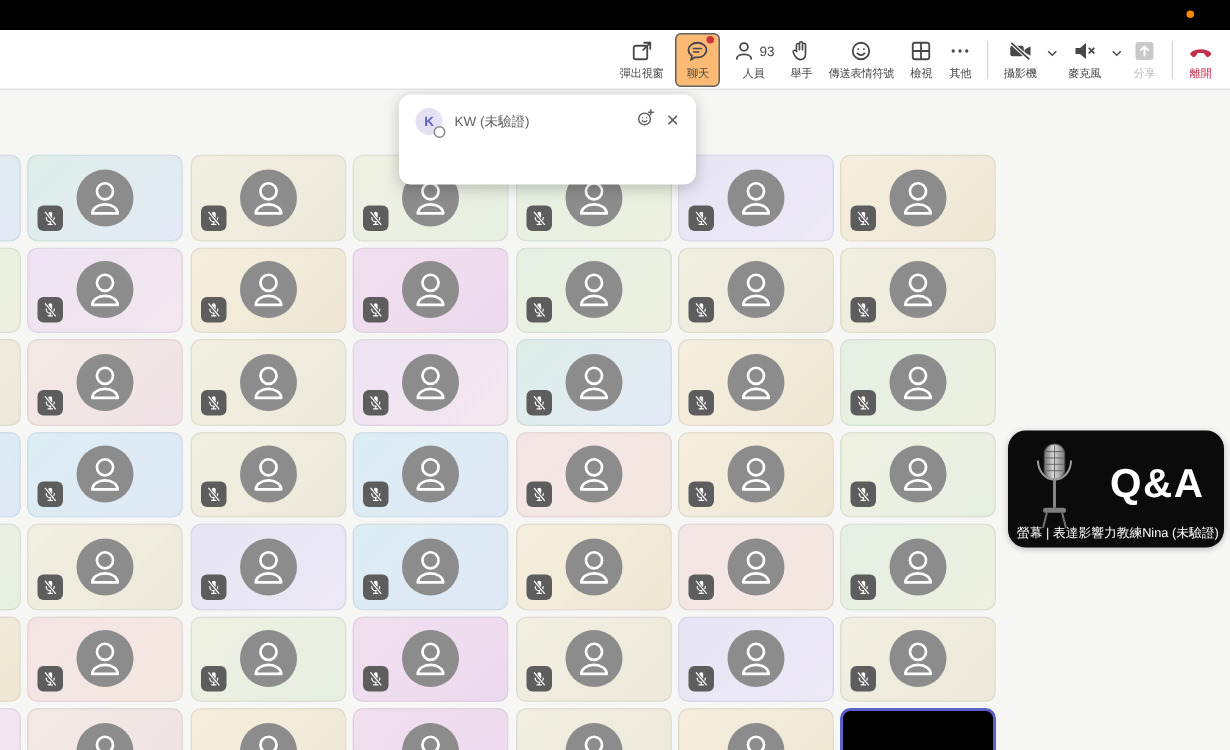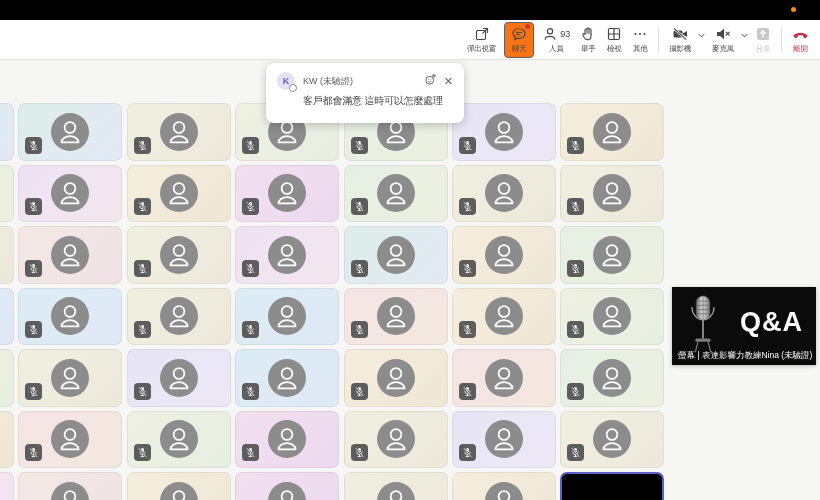--- a/index.html
+++ b/index.html
@@ -9,39 +9,39 @@
   .titlebar { position:relative; width:820px; height:20px; background:#000; }
   .rec-dot { position:absolute; top:7px; right:24px; width:5px; height:5px; border-radius:50%; background:#ff8c00; }
 
   
   .toolbar { display:flex; align-items:center; width:820px; height:40px; background:#fff; border-bottom:1px solid #e2e2e2; padding-right:6px; }
   .tb-spacer { flex:1; }
   .tbtn { display:flex; flex-direction:column; align-items:center; justify-content:center; gap:2px; padding:2px 5px; cursor:pointer; color:#474747; }
   .tbtn .lbl { font-size:7.5px; white-space:nowrap; color:#474747; letter-spacing:-.2px; }
   .tbtn svg { display:block; }
   .icon-wrap { position:relative; height:16px; display:flex; align-items:center; }
-  .chat-sel { border:1px solid #5f5f5f; border-radius:4px; padding:3px 6px; margin:0 3px; background:#f97316; }
+  .chat-sel { border:1px solid #5f5f5f; border-radius:4px; padding:3px 6px; margin:0 3px; background:#fdba74; }
   .notif-dot { position:absolute; top:-2px; right:-3px; width:5px; height:5px; border-radius:50%; background:#d13438; }
   .count { font-size:9px; color:#474747; margin-left:2px; }
   .row { display:flex; align-items:center; }
   .chev { display:flex; align-items:center; padding:0 1px; margin-top:-8px; cursor:pointer; }
   .tb-sep { width:1px; height:26px; background:#e0e0e0; margin:0 5px; }
   .tbtn.disabled .lbl { color:#bfbfbf; }
   .tbtn.leave .lbl { color:#c4314b; }
 
   
   .main { position:relative; width:820px; height:440px; background:#f6f6f5; overflow:hidden; }
 
   .tile { position:absolute; width:104px; height:57.5px; border-radius:7px; border:1px solid rgba(0,0,0,.06); box-shadow:0 0 0 .5px rgba(255,255,255,.4); }
   .tile .avatar { position:absolute; left:50%; top:50%; transform:translate(-50%,-50%); width:38px; height:38px; border-radius:50%; background:#8c8c8c; display:flex; align-items:center; justify-content:center; }
   .tile .micbadge { position:absolute; left:6px; bottom:6px; width:17px; height:17px; border-radius:4px; background:#5d5d5d; display:flex; align-items:center; justify-content:center; }
   .tile.speaker { background:#000; border:2.5px solid #5b5fc7; }
 
   
-  .share-tile { position:absolute; left:672px; top:227px; width:144px; height:78px; background:#0b0b0b; border-radius:0; overflow:hidden; box-shadow:0 1px 4px rgba(0,0,0,.25); }
+  .share-tile { position:absolute; left:672px; top:227px; width:144px; height:78px; background:#0b0b0b; border-radius:12px; overflow:hidden; box-shadow:0 1px 4px rgba(0,0,0,.25); }
   .share-body { display:flex; align-items:center; height:100%; padding-left:14px; }
   .qna { color:#fff; font-size:27px; font-weight:bold; letter-spacing:1px; margin-left:20px; margin-top:-8px; }
   .share-caption { position:absolute; left:6px; right:4px; bottom:3px; display:flex; align-items:center; gap:3px; color:#fff; font-size:8.5px; white-space:nowrap; overflow:hidden; }
 
   
   .chat-popup { position:absolute; left:266px; top:3px; width:198px; min-height:60px; background:#fff; border-radius:8px; box-shadow:0 2px 10px rgba(0,0,0,.22); padding:9px 11px 9px 11px; z-index:10; }
   .cp-head { display:flex; align-items:center; }
   .cp-avatar { position:relative; width:18px; height:18px; border-radius:50%; background:#e6e0f3; color:#5b5fc7; font-size:9px; font-weight:bold; display:flex; align-items:center; justify-content:center; flex:none; }
   .cp-avatar .sub { position:absolute; right:-2px; bottom:-2px; width:8px; height:8px; border-radius:50%; background:#fff; border:1px solid #8a8a8a; }
   .cp-name { font-size:9px; color:#616161; margin-left:8px; flex:1; white-space:nowrap; }
@@ -96,20 +96,31 @@
   <div class="tbtn">
     <span class="icon-wrap">
       <svg width="16" height="16" viewBox="0 0 16 16" fill="none" stroke="#474747" stroke-width="1.1" stroke-linecap="round">
         <path d="M5 8.2V4a1 1 0 0 1 2 0v3.2M7 7V2.8a1 1 0 0 1 2 0V7M9 7.2V3.8a1 1 0 0 1 2 0v4.6"></path>
         <path d="M5 8.2c-.8-.9-2-.9-2.2 0-.2.8.7 2.3 1.5 3.5.9 1.4 2 2 3.4 2 2.2 0 3.3-1.6 3.3-3.8V8.4"></path>
       </svg>
     </span>
     <span class="lbl">舉手</span>
   </div>
 
+  <div class="tbtn">
+    <span class="icon-wrap">
+      <svg width="16" height="16" viewBox="0 0 16 16" fill="none" stroke="#474747" stroke-width="1.2">
+        <circle cx="8" cy="8" r="5.5"></circle>
+        <circle cx="6.1" cy="6.8" r=".6" fill="#474747" stroke="none"></circle>
+        <circle cx="9.9" cy="6.8" r=".6" fill="#474747" stroke="none"></circle>
+        <path d="M5.6 9.6c1.4 1.6 3.4 1.6 4.8 0" stroke-linecap="round"></path>
+      </svg>
+    </span>
+    <span class="lbl">傳送表情符號</span>
+  </div>
 
   <div class="tbtn">
     <span class="icon-wrap">
       <svg width="16" height="16" viewBox="0 0 16 16" fill="none" stroke="#474747" stroke-width="1.2">
         <rect x="2.5" y="2.5" width="11" height="11" rx="1.5"></rect>
         <path d="M8 2.5v11M2.5 8h11"></path>
       </svg>
     </span>
     <span class="lbl">檢視</span>
   </div>
@@ -851,16 +862,15 @@
             <circle cx="5.4" cy="8" r=".55" fill="#616161" stroke="none"></circle>
             <circle cx="8.6" cy="8" r=".55" fill="#616161" stroke="none"></circle>
             <path d="M5.2 10.4c1.1 1.2 2.5 1.2 3.6 0" stroke-linecap="round"></path>
             <path d="M12.2 1.5v4M10.2 3.5h4" stroke-linecap="round"></path>
           </svg>
         </span>
         <span class="cp-close">✕</span>
       </div>
     </div>
     <div class="cp-msg">
-      <div>客戶都會滿意 這時可以怎麼處理</div>
     </div>
   </div>
 </div>
 
 </body></html>

